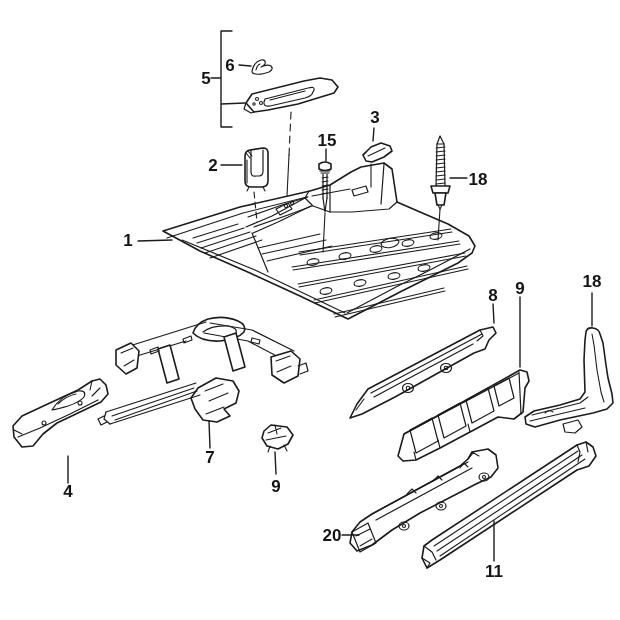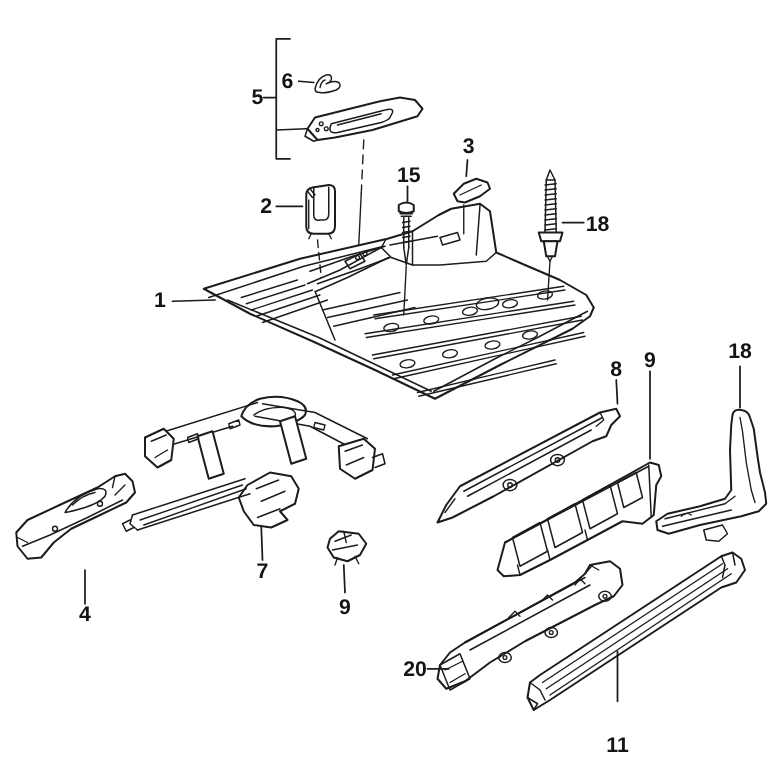--- a/index.html
+++ b/index.html
@@ -215,18 +215,18 @@
   <div class="callout" style="left:128px;top:240px">1</div>
   <div class="callout" style="left:213px;top:165px">2</div>
   <div class="callout" style="left:375px;top:117px">3</div>
   <div class="callout" style="left:68px;top:491px">4</div>
   <div class="callout" style="left:206px;top:78px">5</div>
   <div class="callout" style="left:230px;top:65px">6</div>
   <div class="callout" style="left:210px;top:457px">7</div>
   <div class="callout" style="left:493px;top:295px">8</div>
   <div class="callout" style="left:520px;top:288px">9</div>
   <div class="callout" style="left:592px;top:281px">18</div>
-  <div class="callout" style="left:494px;top:596px">11</div>
+  <div class="callout" style="left:494px;top:571px">11</div>
   <div class="callout" style="left:478px;top:179px">18</div>
   <div class="callout" style="left:327px;top:140px">15</div>
   <div class="callout" style="left:276px;top:486px">9</div>
   <div class="callout" style="left:332px;top:535px">20</div>
 </div>
 
 </body></html>

